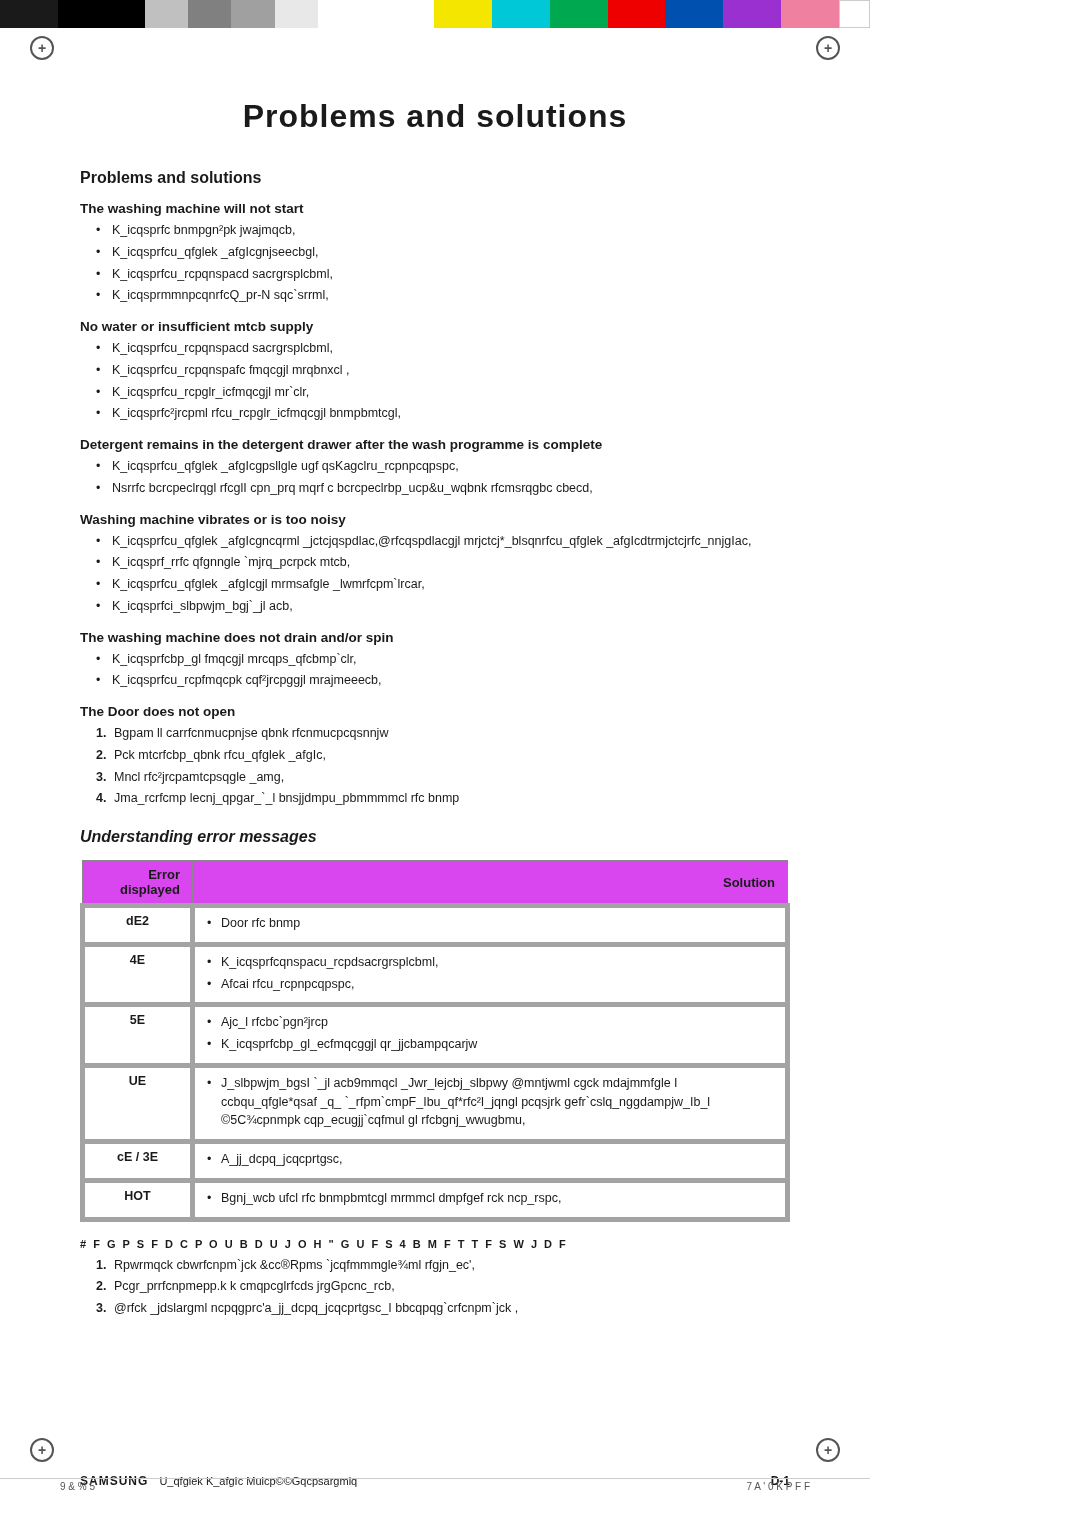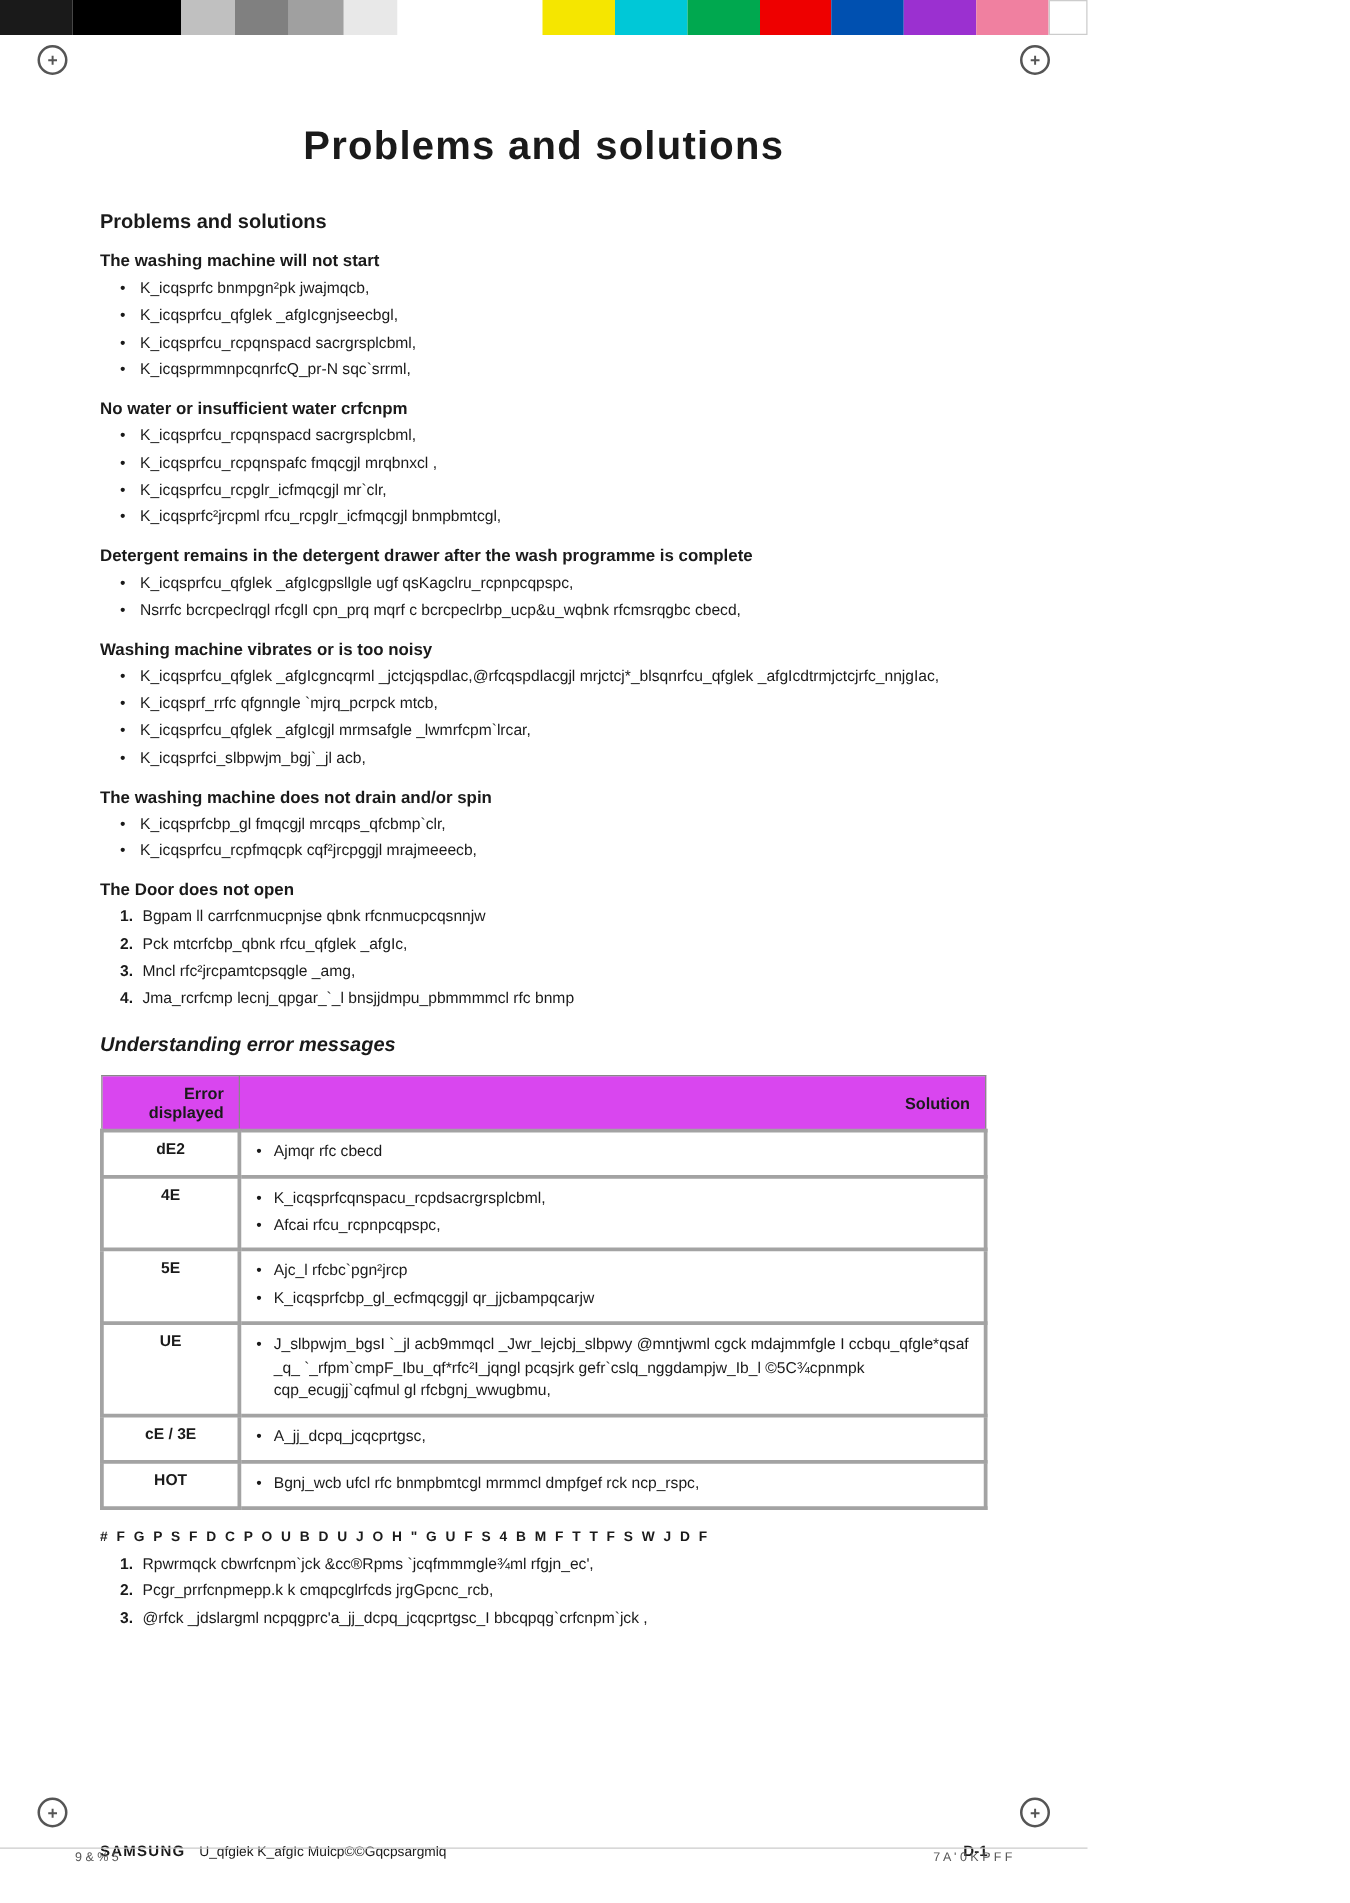--- a/index.html
+++ b/index.html
@@ -158,21 +158,21 @@
     }
     .error-table thead tr th {
       border: 1px solid #888;
       padding: 6px 12px;
       text-align: right;
       font-weight: bold;
       background: #d946ef;
       font-size: 13px;
     }
     .error-table tbody tr td {
-      border: 3px solid #a3a3a3;
+      border: 5px solid #a3a3a3;
       padding: 6px 12px;
       vertical-align: top;
     }
     .error-table tbody tr td:first-child {
       text-align: center;
       font-weight: bold;
       width: 110px;
     }
     .error-table tbody tr td ul {
       list-style: none;
@@ -287,21 +287,21 @@
       <div class="subsection-title">The washing machine will not start</div>
       <ul class="bullet-list">
         <li>K_icqsprfc bnmpgn²pk jwajmqcb,</li>
         <li>K_icqsprfcu_qfglek _afgIcgnjseecbgl,</li>
         <li>K_icqsprfcu_rcpqnspacd sacrgrsplcbml,</li>
         <li>K_icqsprmmnpcqnrfcQ_pr-N sqc`srrml,</li>
       </ul>
     </div>
 
     <div class="subsection">
-      <div class="subsection-title">No water or insufficient water crfcnpm</div>
+      <div class="subsection-title">No water or insufficient mtcb supply</div>
       <ul class="bullet-list">
         <li>K_icqsprfcu_rcpqnspacd sacrgrsplcbml,</li>
         <li>K_icqsprfcu_rcpqnspafc fmqcgjl mrqbnxcl ,</li>
         <li>K_icqsprfcu_rcpglr_icfmqcgjl mr`clr,</li>
         <li>K_icqsprfc²jrcpml rfcu_rcpglr_icfmqcgjl bnmpbmtcgl,</li>
       </ul>
     </div>
 
     <div class="subsection">
       <div class="subsection-title">Detergent remains in the detergent drawer after the wash programme is complete</div>
@@ -346,21 +346,21 @@
         <tr>
           <th>Error displayed</th>
           <th>Solution</th>
         </tr>
       </thead>
       <tbody>
         <tr>
           <td>dE2</td>
           <td>
             <ul>
-                <li>Ajmqr rfc cbecd</li>
+                <li>Door rfc bnmp</li>
               </ul>
           </td>
         </tr>
         <tr>
           <td>4E</td>
           <td>
             <ul>
               <li>K_icqsprfcqnspacu_rcpdsacrgrsplcbml,</li>
               <li>Afcai rfcu_rcpnpcqpspc,</li>
             </ul>

